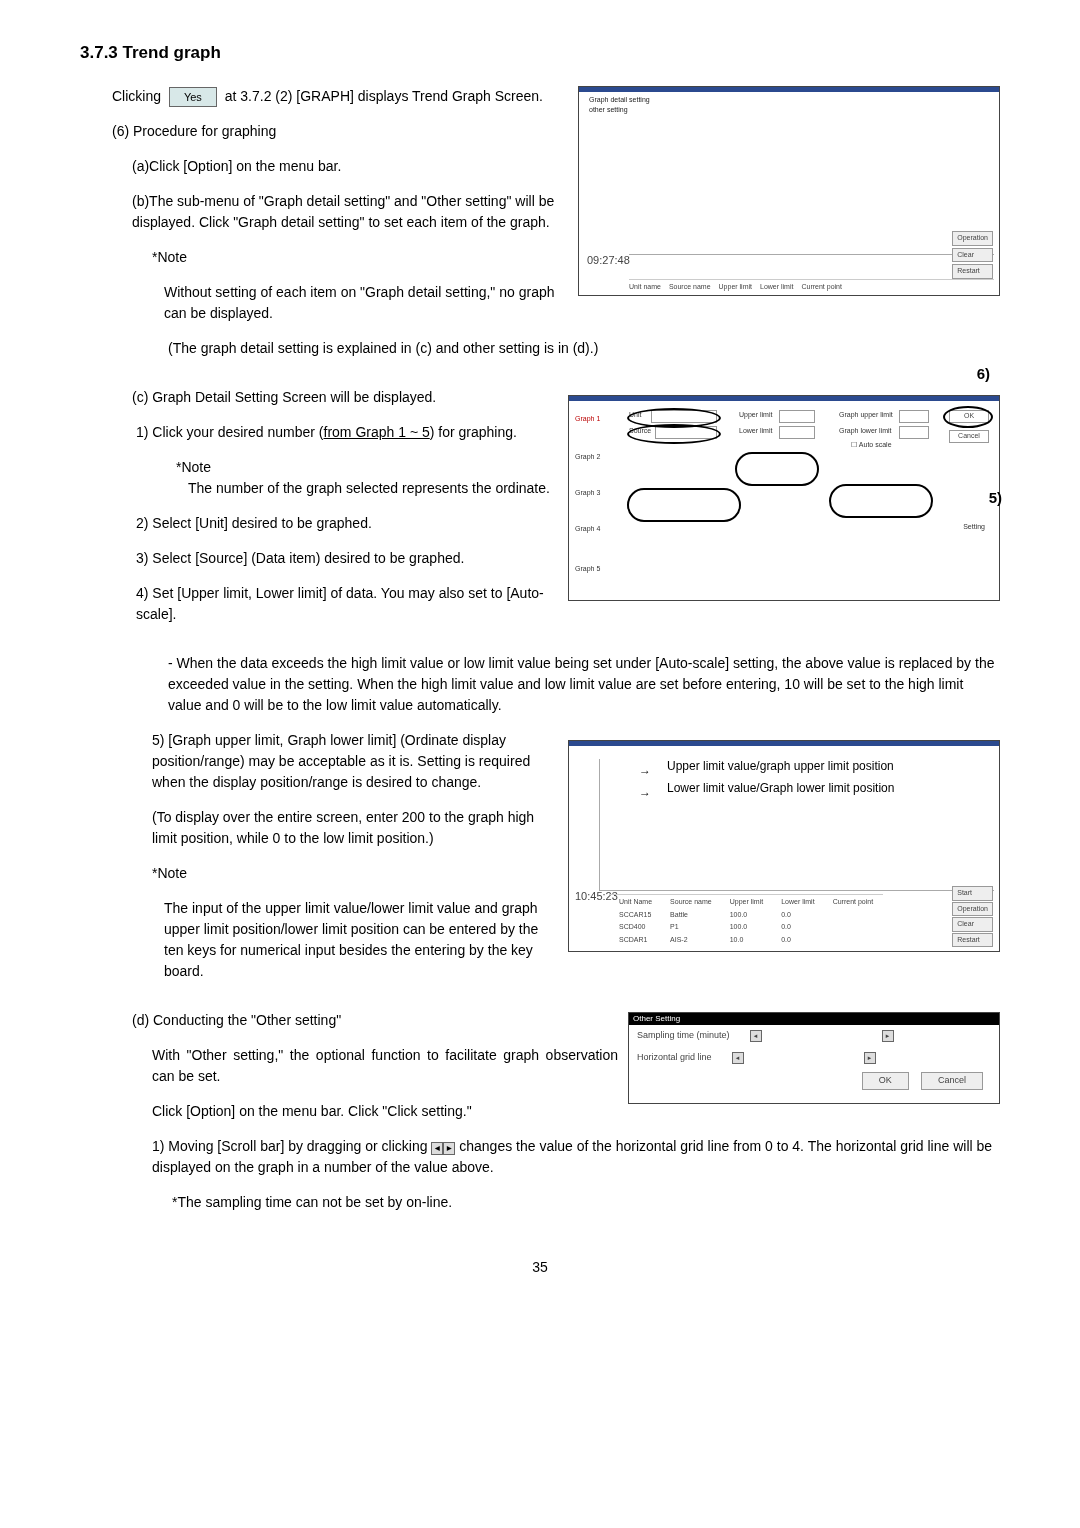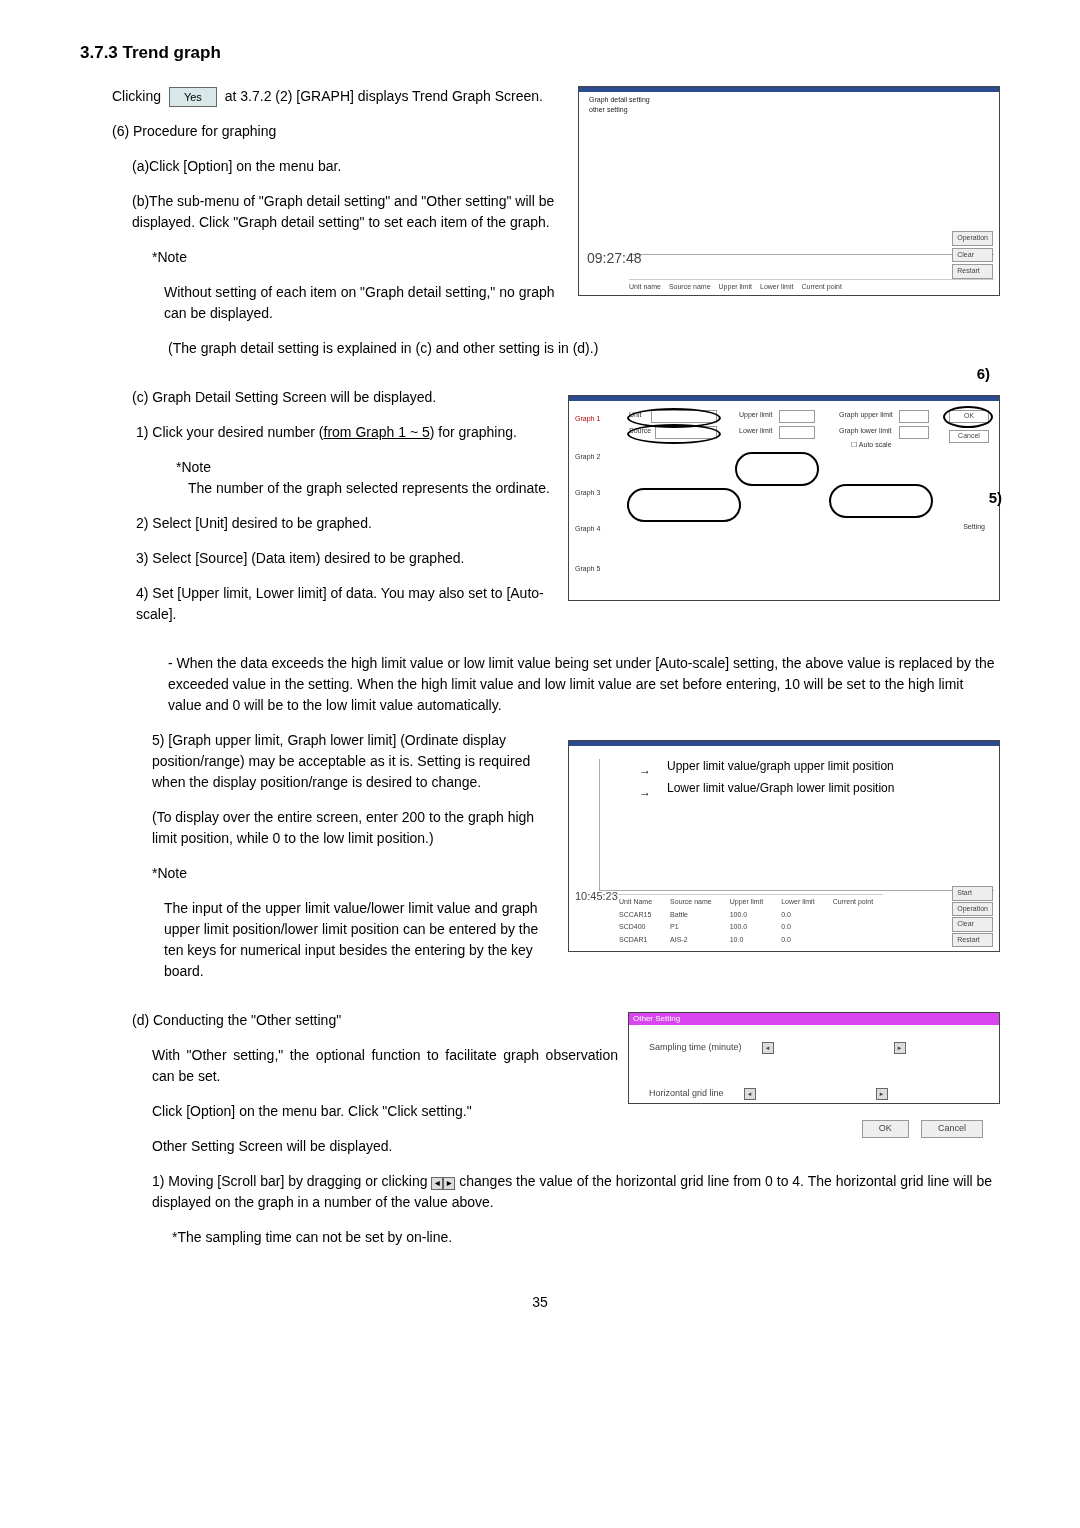--- a/index.html
+++ b/index.html
@@ -56,21 +56,21 @@
     color: #222;
   }
   .fig-main .axis-bottom {
     position: absolute;
     bottom: 40px; left: 50px; right: 5px;
     height: 1px; background: #aaa;
   }
   .fig-main .time {
     position: absolute;
     bottom: 26px; left: 8px;
-    font-size: 14px;
+    font-size: 11px;
   }
   .fig-main .panel {
     position: absolute;
     bottom: 2px; left: 50px; right: 5px;
     border-top: 1px solid #ccc;
     display: flex;
     font-size: 7px;
     gap: 8px;
     padding-top: 2px;
   }
@@ -135,22 +135,22 @@
   .fig-trend2 .sidebtns span{border:1px solid #999;padding:1px 4px;font-size:7px;background:#eee;}
   .fig-trend2 .annot {
     position: absolute; font-size: 12px; color: #000;
   }
   .fig-other {
     width: 370px;
     height: 90px;
     position: relative;
     margin-top: 2px;
   }
-  .fig-other .bar{position:absolute;top:0;left:0;right:0;height:12px;background:#d946ef;color:#fff;font-size:8px;padding-left:4px;}
-  .fig-other .row{display:flex;font-size:9px;align-items:flex-end;padding:16px 8px;margin-left:12px;}
+  .fig-other .bar{position:absolute;top:0;left:0;right:0;height:12px;background:#000000;color:#fff;font-size:8px;padding-left:4px;}
+  .fig-other .row{display:flex;font-size:9px;align-items:flex-end;padding:4px 8px;}
   .fig-other .slider{flex:1;margin-left:20px;}
   .fig-other .slider-btn{display:inline-block;width:10px;height:10px;border:1px solid #666;background:#ddd;font-size:7px;text-align:center;line-height:9px;}
   .fig-other .btns{text-align:right;padding:4px 16px;}
   .fig-other .btns span{display:inline-block;border:1px solid #999;padding:1px 16px;font-size:9px;margin-left:10px;background:#eee;}
   .scroll-icons {
     display: inline-block;
     vertical-align: middle;
     font-size: 10px;
   }
   .scroll-icons span{
@@ -345,21 +345,20 @@
         <span>OK</span>
         <span>Cancel</span>
       </div>
     </div>
 
     <div style="margin-left:20px;">
       <p>(d) Conducting the "Other setting"</p>
       <div style="margin-left:20px; max-width:490px;">
         <p style="text-align:justify;">With "Other setting," the optional function to facilitate graph observation can be set.</p>
         <p>Click [Option] on the menu bar. Click "Click setting."</p>
-        <p>Other Setting Screen will be displayed.</p>
       </div>
       <div style="margin-left:20px;">
         <p>
           <span>1)   Moving [Scroll bar] by dragging or clicking</span>
           <span class="scroll-icons"><span>◂</span><span>▸</span></span>
           <span>changes the value of the horizontal grid line from 0 to 4. The horizontal grid line will be displayed on the graph in a number of the value above.</span>
         </p>
         <p style="margin-left:20px;">*The sampling time can not be set by on-line.</p>
       </div>
     </div>

